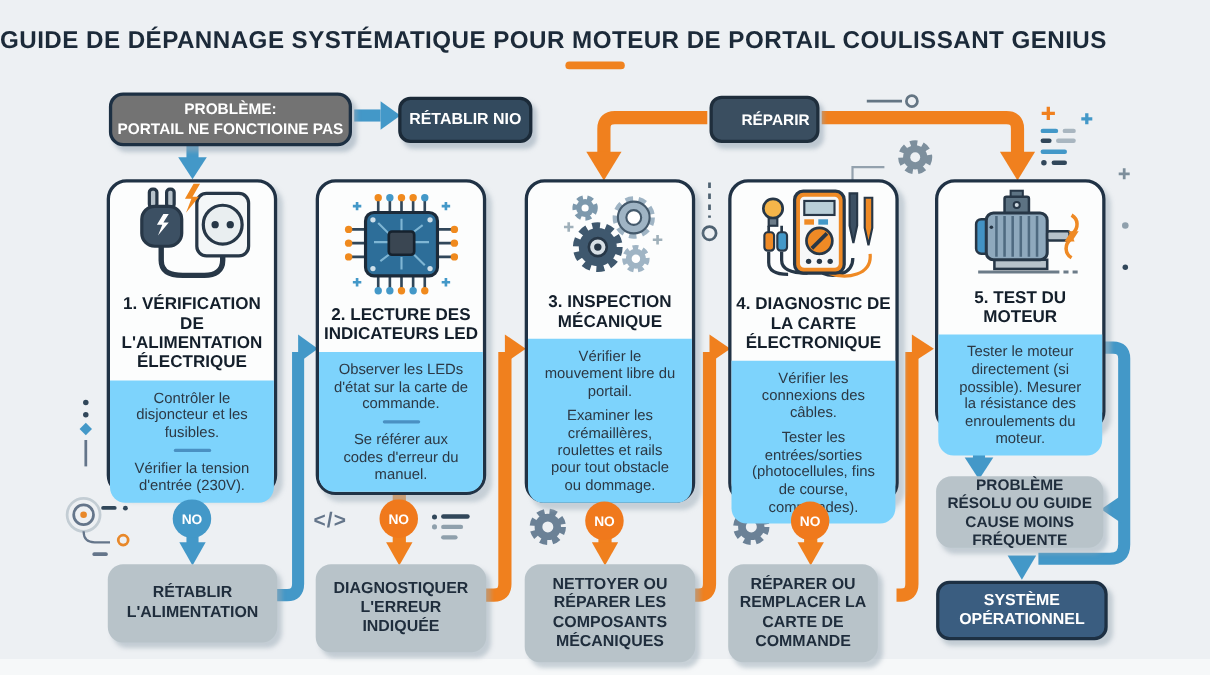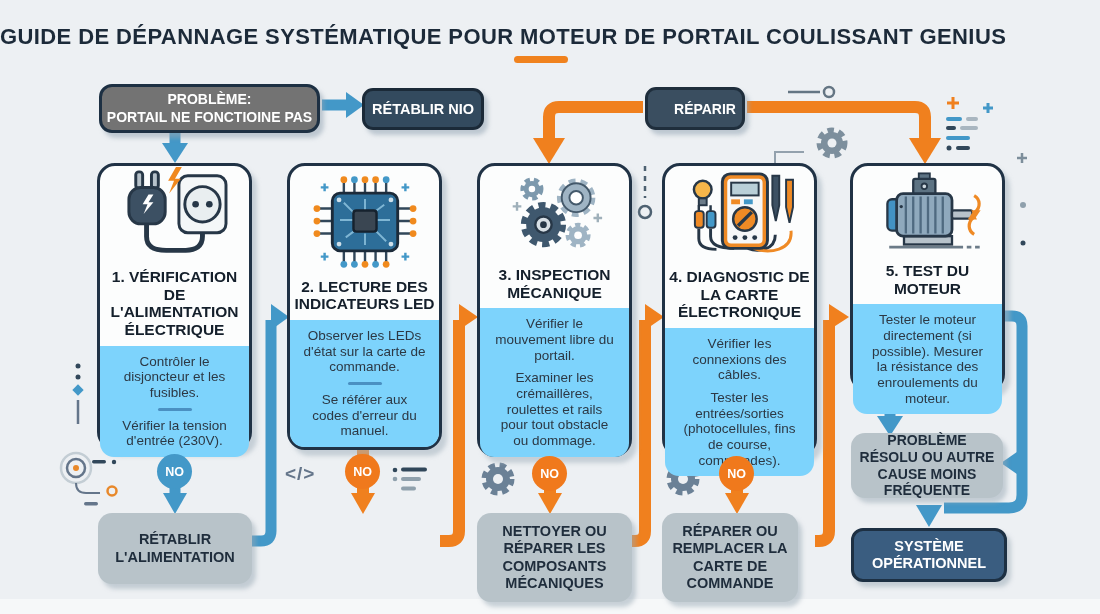--- a/index.html
+++ b/index.html
@@ -345,21 +345,22 @@
       <p>Tester le moteur directement (si possible). Mesurer la résistance des enroulements du moteur.</p>
     </div>
   </div>
 
   <div class="no-badge no-blue n1">NO</div>
   <div class="no-badge no-orange n2">NO</div>
   <div class="no-badge no-orange n3">NO</div>
   <div class="no-badge no-orange n4">NO</div>
 
   <div class="action a1">RÉTABLIR L'ALIMENTATION</div>
+  <div class="action a2">DIAGNOSTIQUER L'ERREUR INDIQUÉE</div>
   <div class="action a3">NETTOYER OU RÉPARER LES COMPOSANTS MÉCANIQUES</div>
   <div class="action a4">RÉPARER OU REMPLACER LA CARTE DE COMMANDE</div>
-  <div class="action a5">PROBLÈME RÉSOLU OU AUTRE CAUSE MOINS FRÉQUENTE</div>
+  <div class="action a5">PROBLÈME RÉSOLU OU GUIDE CAUSE MOINS FRÉQUENTE</div>
   <div class="action sys">SYSTÈME OPÉRATIONNEL</div>
 
   <span class="code-glyph">&lt;/&gt;</span>
   <div class="bottom-band"></div>
 
 </div>
 
 </body></html>

